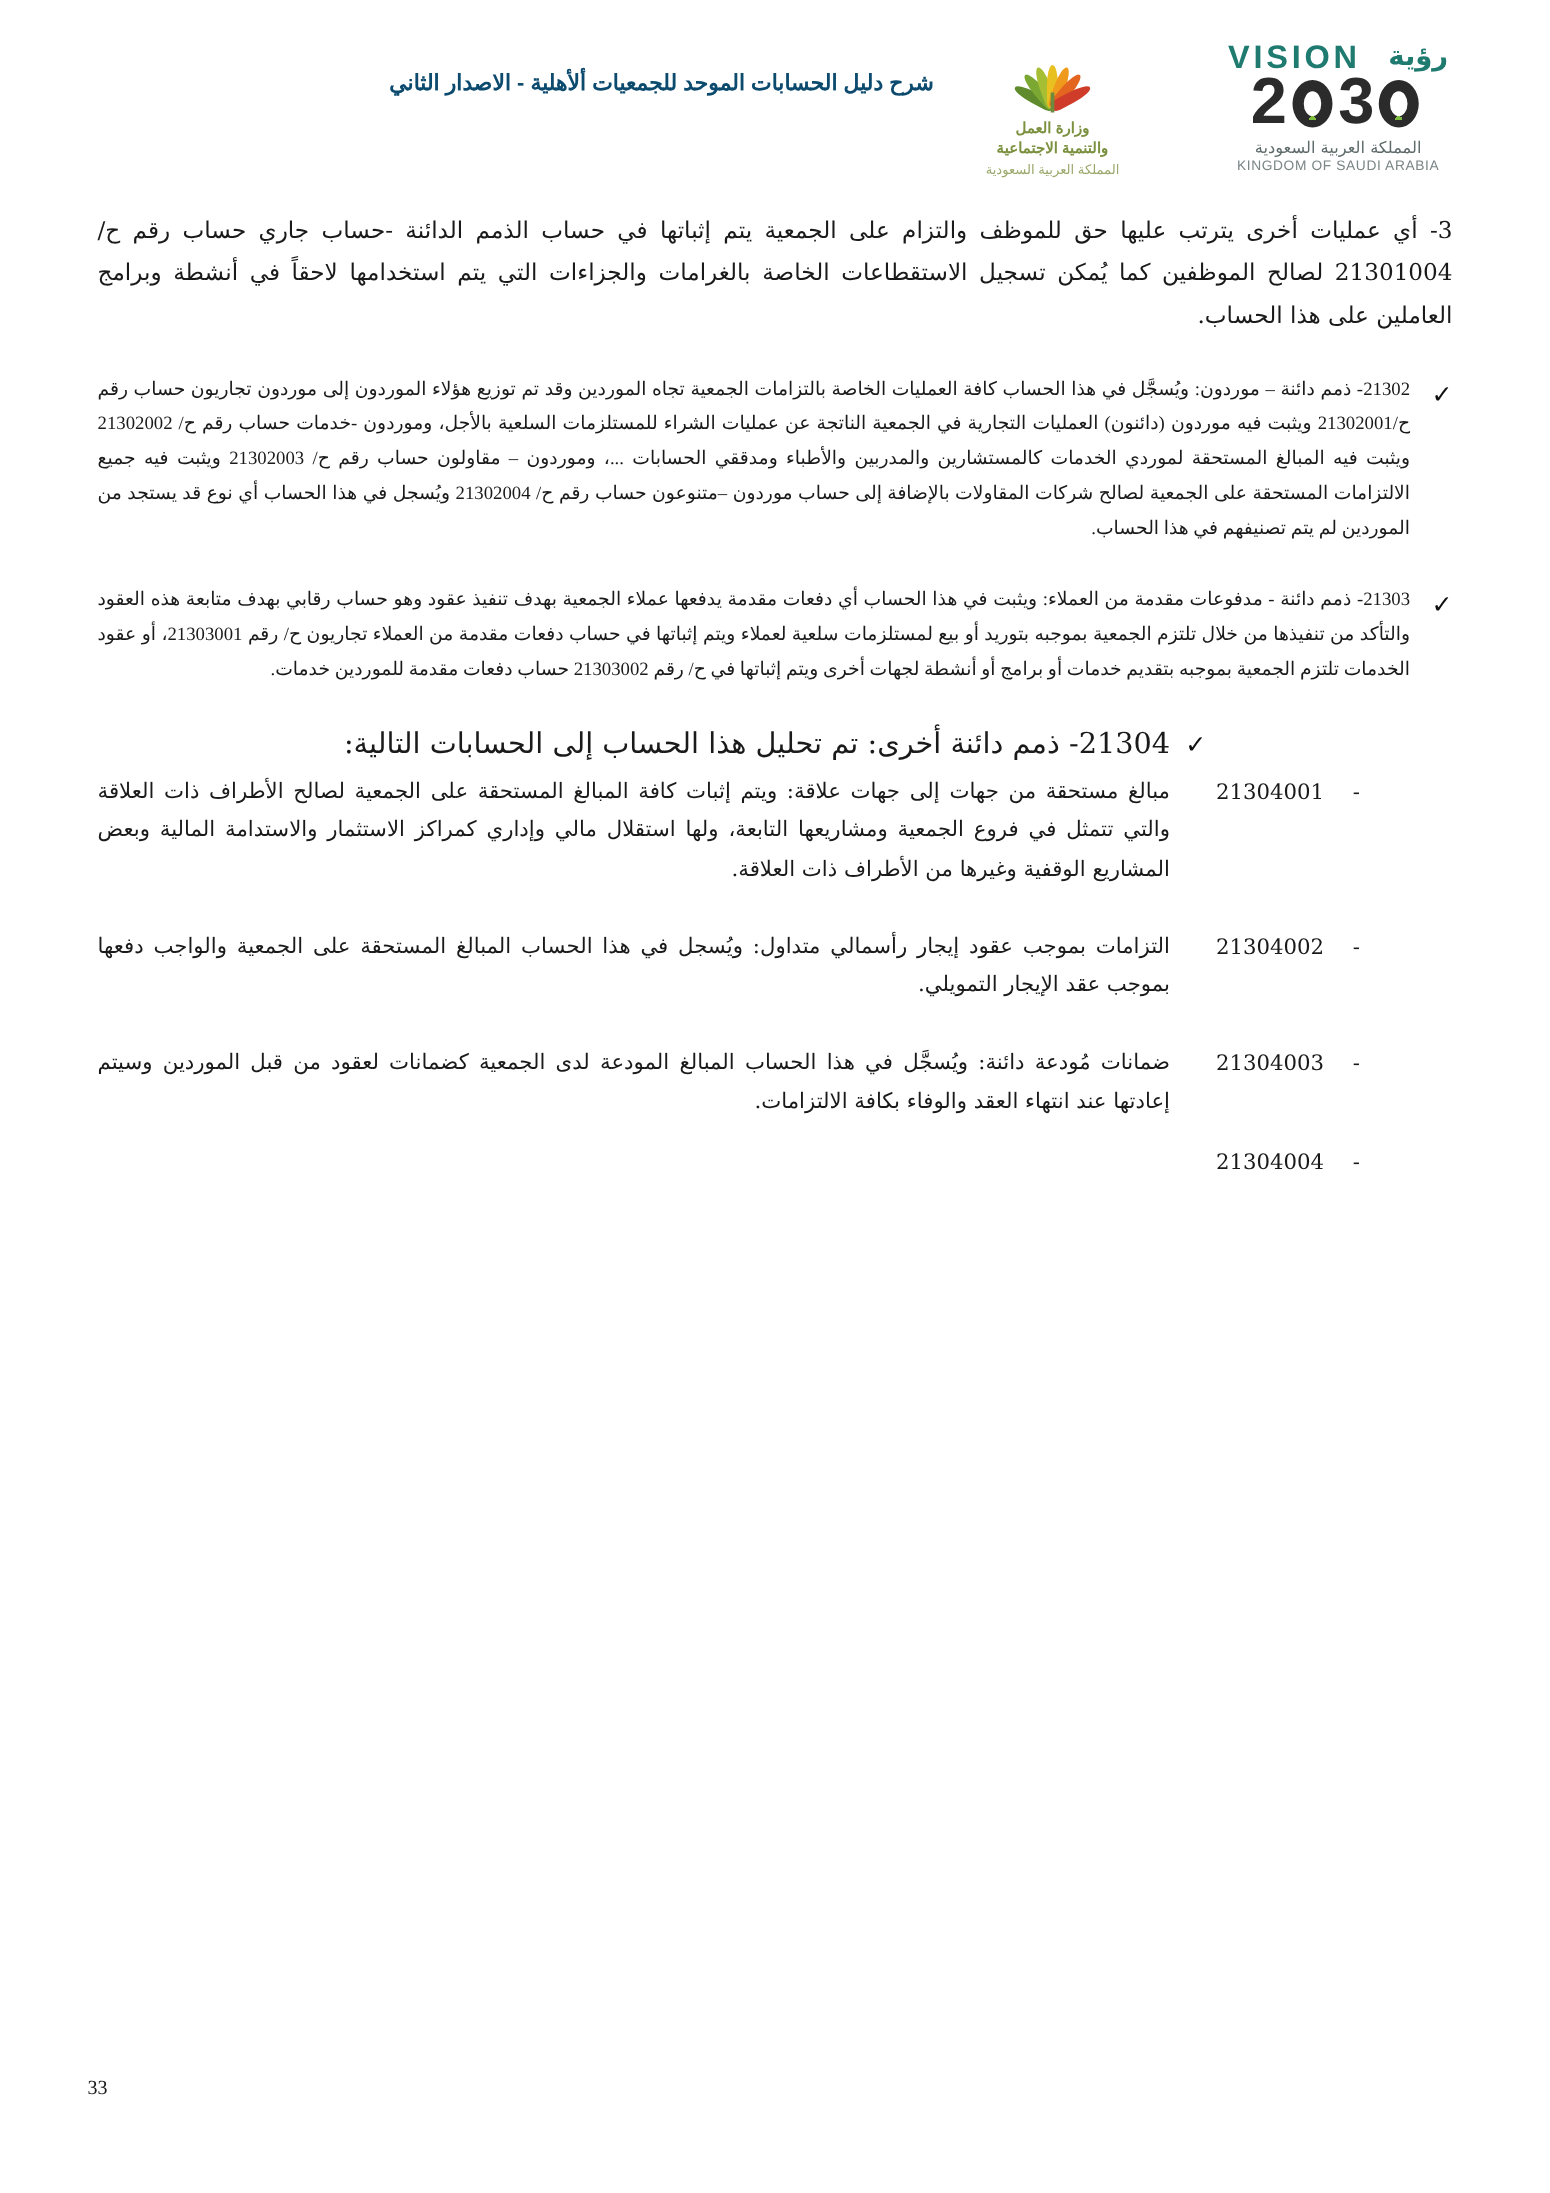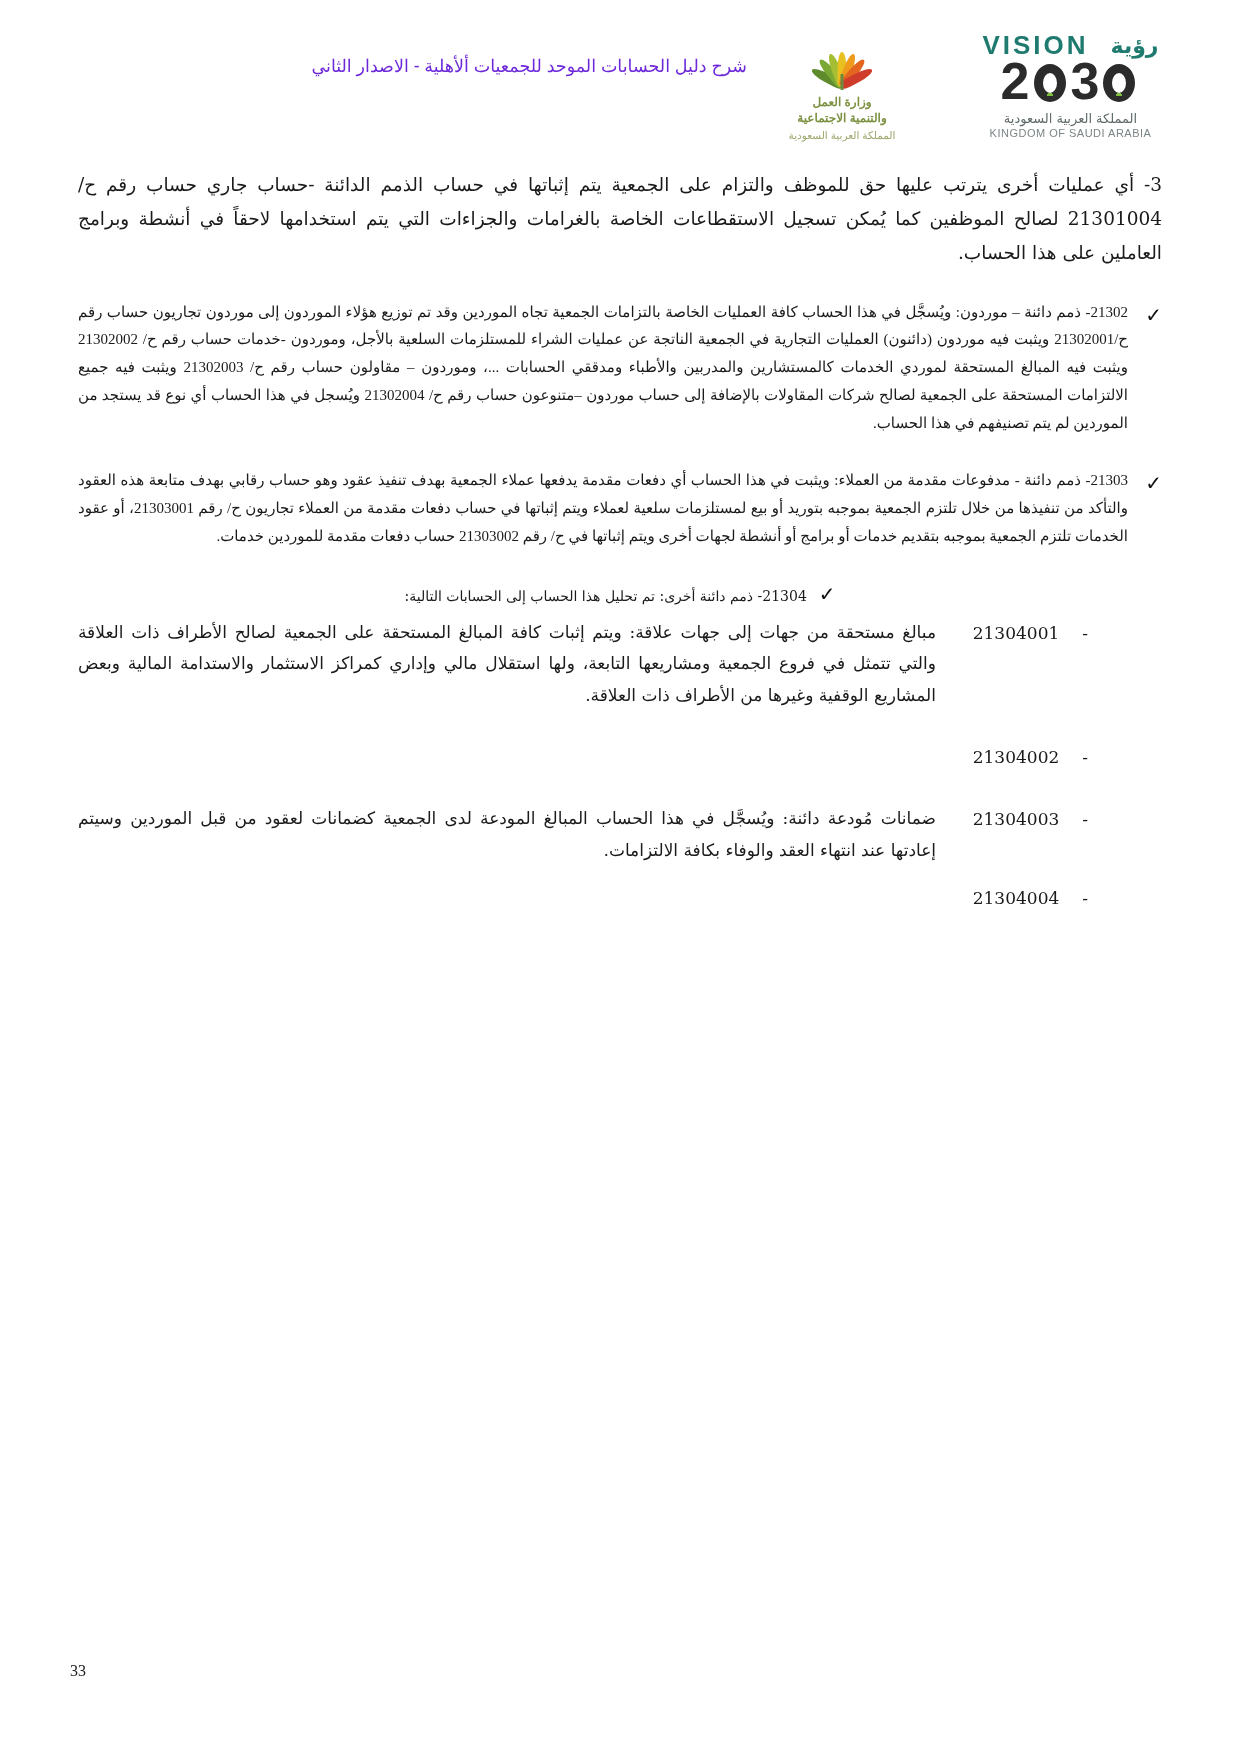--- a/index.html
+++ b/index.html
@@ -27,23 +27,23 @@
     display: flex;
     align-items: flex-start;
     padding: 26px 62px 0 62px;
     height: 150px;
     box-sizing: border-box;
   }
   .header-title {
     flex: 1;
     text-align: right;
     font-family: "Liberation Sans", sans-serif;
-    font-weight: normal;
+    font-weight: bold;
     font-size: 17.5px;
-    color: #6d28d9;
+    color: #0c4a6e;
     padding-top: 30px;
     padding-left: 20px;
     letter-spacing: 0;
   }
   .logos {
     display: flex;
     align-items: flex-start;
     gap: 26px;
     direction: ltr;
     padding-top: 4px;
@@ -295,32 +295,33 @@
       <p>21302- ذمم دائنة – موردون: ويُسجَّل في هذا الحساب كافة العمليات الخاصة بالتزامات الجمعية تجاه الموردين وقد تم توزيع هؤلاء الموردون إلى موردون تجاريون حساب رقم ح/21302001 ويثبت فيه موردون (دائنون) العمليات التجارية في الجمعية الناتجة عن عمليات الشراء للمستلزمات السلعية بالأجل، وموردون -خدمات حساب رقم ح/ 21302002 ويثبت فيه المبالغ المستحقة لموردي الخدمات كالمستشارين والمدربين والأطباء ومدققي الحسابات ...، وموردون – مقاولون حساب رقم ح/ 21302003 ويثبت فيه جميع الالتزامات المستحقة على الجمعية لصالح شركات المقاولات بالإضافة إلى حساب موردون –متنوعون حساب رقم ح/ 21302004 ويُسجل في هذا الحساب أي نوع قد يستجد من الموردين لم يتم تصنيفهم في هذا الحساب.</p>
     </div>
 
     <div class="bullet-block">
       <span class="tick">✓</span>
       <p>21303- ذمم دائنة - مدفوعات مقدمة من العملاء: ويثبت في هذا الحساب أي دفعات مقدمة يدفعها عملاء الجمعية بهدف تنفيذ عقود وهو حساب رقابي بهدف متابعة هذه العقود والتأكد من تنفيذها من خلال تلتزم الجمعية بموجبه بتوريد أو بيع لمستلزمات سلعية لعملاء ويتم إثباتها في حساب دفعات مقدمة من العملاء تجاريون ح/ رقم 21303001، أو عقود الخدمات تلتزم الجمعية بموجبه بتقديم خدمات أو برامج أو أنشطة لجهات أخرى ويتم إثباتها في ح/ رقم 21303002 حساب دفعات مقدمة للموردين خدمات.</p>
     </div>
 
     <div class="bullet-block single" style="margin-bottom:10px; padding-right:0; text-align:center;">
       <span class="tick" style="position:static; margin-left:8px;">✓</span>
-      <span style="font-size:14px; font-family:'DejaVu Serif','Liberation Serif',serif;">21304- ذمم دائنة أخرى: تم تحليل هذا الحساب إلى الحسابات التالية:</span>
+      <span style="font-size:23px; font-family:'DejaVu Serif','Liberation Serif',serif;">21304- ذمم دائنة أخرى: تم تحليل هذا الحساب إلى الحسابات التالية:</span>
     </div>
 
     <ul class="sub-list">
       <li class="sub-item">
         <span class="sub-dash">-</span>
         <span class="sub-code">21304001</span>
         <span class="sub-text">مبالغ مستحقة من جهات إلى جهات علاقة: ويتم إثبات كافة المبالغ المستحقة على الجمعية لصالح الأطراف ذات العلاقة والتي تتمثل في فروع الجمعية ومشاريعها التابعة، ولها استقلال مالي وإداري كمراكز الاستثمار والاستدامة المالية وبعض المشاريع الوقفية وغيرها من الأطراف ذات العلاقة.</span>
       </li>
       <li class="sub-item">
         <span class="sub-dash">-</span>
         <span class="sub-code">21304002</span>
+        <span class="sub-text">التزامات بموجب عقود إيجار رأسمالي متداول: ويُسجل في هذا الحساب المبالغ المستحقة على الجمعية والواجب دفعها بموجب عقد الإيجار التمويلي.</span>
       </li>
       <li class="sub-item tight">
         <span class="sub-dash">-</span>
         <span class="sub-code">21304003</span>
         <span class="sub-text">ضمانات مُودعة دائنة: ويُسجَّل في هذا الحساب المبالغ المودعة لدى الجمعية كضمانات لعقود من قبل الموردين وسيتم إعادتها عند انتهاء العقد والوفاء بكافة الالتزامات.</span>
       </li>
       <li class="sub-item">
         <span class="sub-dash">-</span>
         <span class="sub-code">21304004</span>
       </li>

